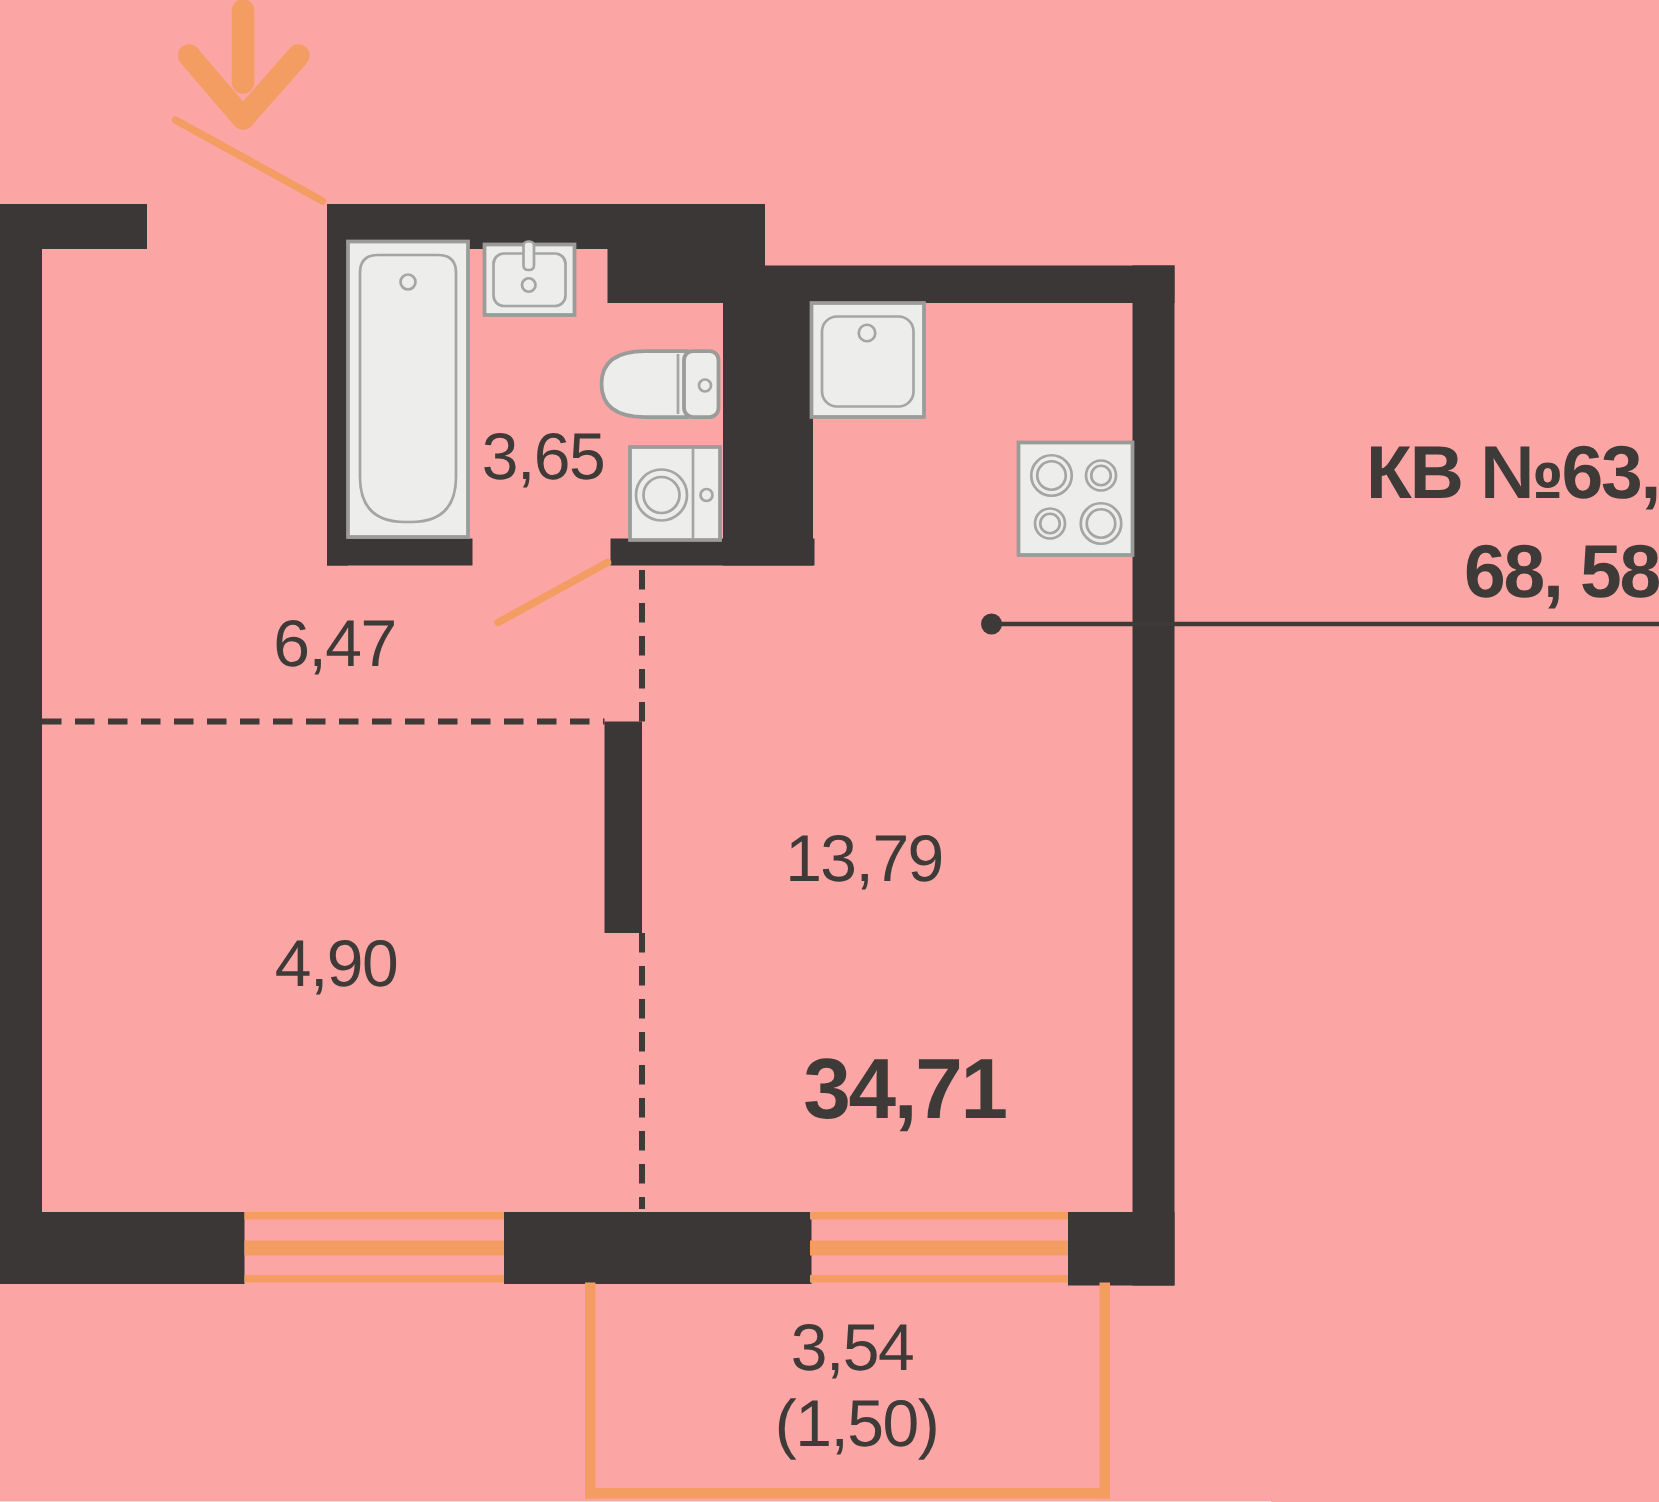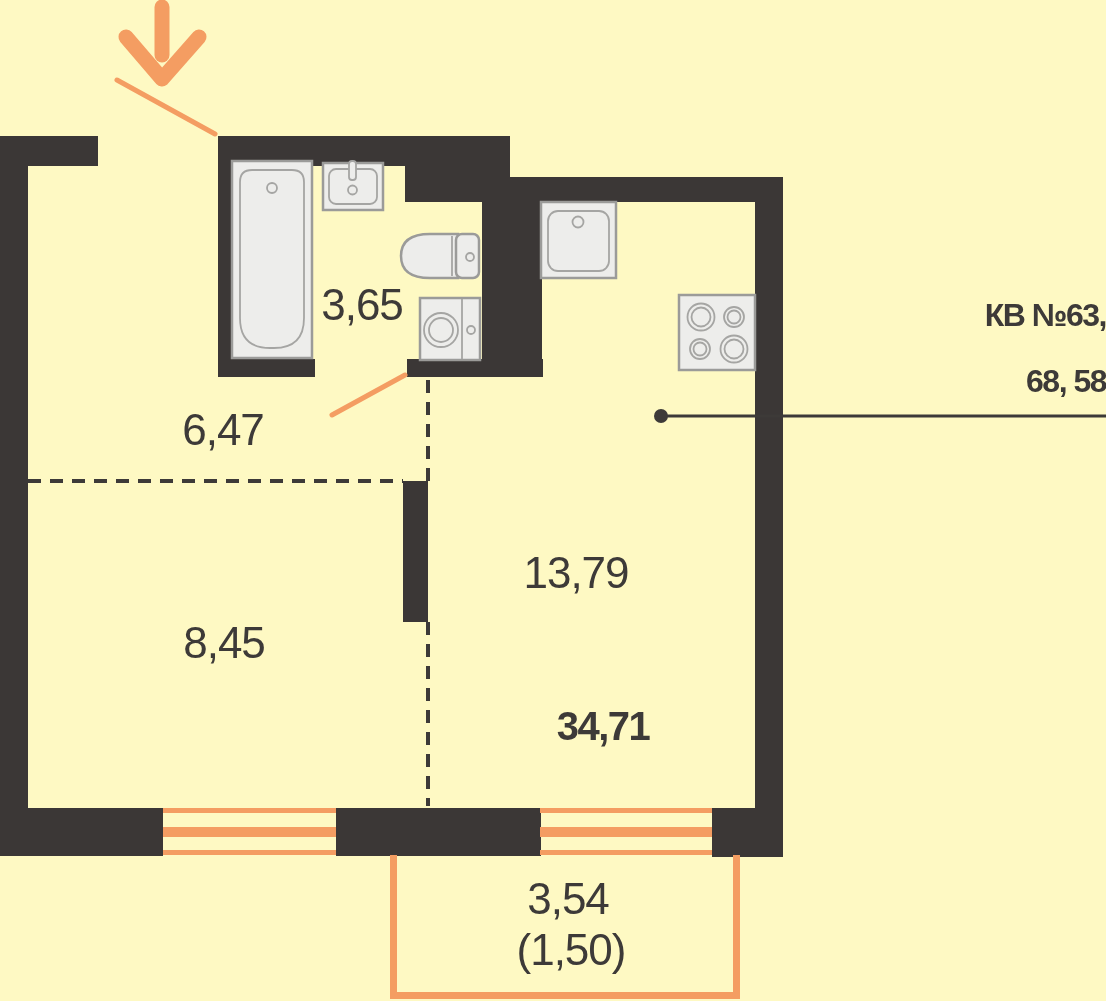--- a/index.html
+++ b/index.html
@@ -1,34 +1,34 @@
 <!DOCTYPE html>
 <html style="--wall: #3b3736; --accent: #f49d62; --ink: #3d3a38; --fixture-fill: #ededeb; --fixture-stroke: #9b9b99; --fixture-detail: #a5a5a3;"><head>
 <meta charset="utf-8">
 <style>
   html,body{margin:0;padding:0;background:#ffffff;}
   .plan{
-    position:relative;width:1106px;height:1001px;background:#fef9c3;overflow:hidden;
+    position:relative;width:1106px;height:1001px;background:#fca5a5;overflow:hidden;
     font-family:"Liberation Sans",sans-serif;
   }
   .wall{position:absolute;background:var(--wall,#3b3736);}
   .window{position:absolute;}
   .window i{position:absolute;left:0;right:0;display:block;background:var(--accent,#f49d62);}
   .balcony{
     position:absolute;border:7px solid var(--accent,#f49d62);border-top:none;box-sizing:border-box;
   }
   .overlay{position:absolute;left:0;top:0;width:1106px;height:1001px;pointer-events:none;}
   .lbl{
     position:absolute;transform:translate(-50%,-50%);
     font-size:44px;letter-spacing:-1px;color:var(--ink,#3d3a38);white-space:nowrap;
   }
-  .lbl.total{font-size:40px;font-weight:700;letter-spacing:-1.5px;}
+  .lbl.total{font-size:57px;font-weight:700;letter-spacing:-1.5px;}
   .unit{
     position:absolute;right:0px;top:282px;text-align:right;
-    font-size:32px;font-weight:700;line-height:66px;letter-spacing:-1.5px;
+    font-size:50px;font-weight:700;line-height:66px;letter-spacing:-1.5px;
     color:var(--ink,#3d3a38);white-space:nowrap;
   }
   
   .fx{fill:var(--fixture-fill,#ededeb);stroke:var(--fixture-stroke,#9b9b99);stroke-width:2.5;}
   .fxd{fill:none;stroke:var(--fixture-detail,#a5a5a3);stroke-width:1.8;}
   .fxf{fill:var(--fixture-fill,#ededeb);stroke:var(--fixture-detail,#a5a5a3);stroke-width:1.8;}
   .accent-bold{stroke:var(--accent,#f49d62);stroke-width:15;fill:none;stroke-linecap:round;stroke-linejoin:round;}
   .accent-thin{stroke:var(--accent,#f49d62);stroke-width:5;fill:none;stroke-linecap:round;}
   .dash{stroke:var(--ink,#3d3a38);stroke-width:4;stroke-dasharray:13 9;fill:none;}
   .callout-stroke{stroke:var(--ink,#3d3a38);stroke-width:3;}
@@ -129,21 +129,21 @@
         <circle class="fxd" cx="734" cy="317" r="6.5"></circle>
       <circle class="fxd" cx="700" cy="349" r="10"></circle>
         <circle class="fxd" cx="700" cy="349" r="6.5"></circle>
       <circle class="fxd" cx="734" cy="349" r="13.5"></circle>
         <circle class="fxd" cx="734" cy="349" r="9.5"></circle>
     </g>
   </svg>
 
   <div class="lbl" style="left:362px;top:305px">3,65</div>
   <div class="lbl" style="left:223px;top:430px">6,47</div>
-  <div class="lbl" style="left:224px;top:643px">8,45</div>
+  <div class="lbl" style="left:224px;top:643px">4,90</div>
   <div class="lbl" style="left:576px;top:573px">13,79</div>
   <div class="lbl total" style="left:603px;top:726px">34,71</div>
   <div class="lbl" style="left:568px;top:899px">3,54</div>
   <div class="lbl" style="left:571px;top:950px">(1,50)</div>
 
   <div class="unit">
     <div>КВ №63,</div>
     <div>68, 58</div>
   </div>
 

